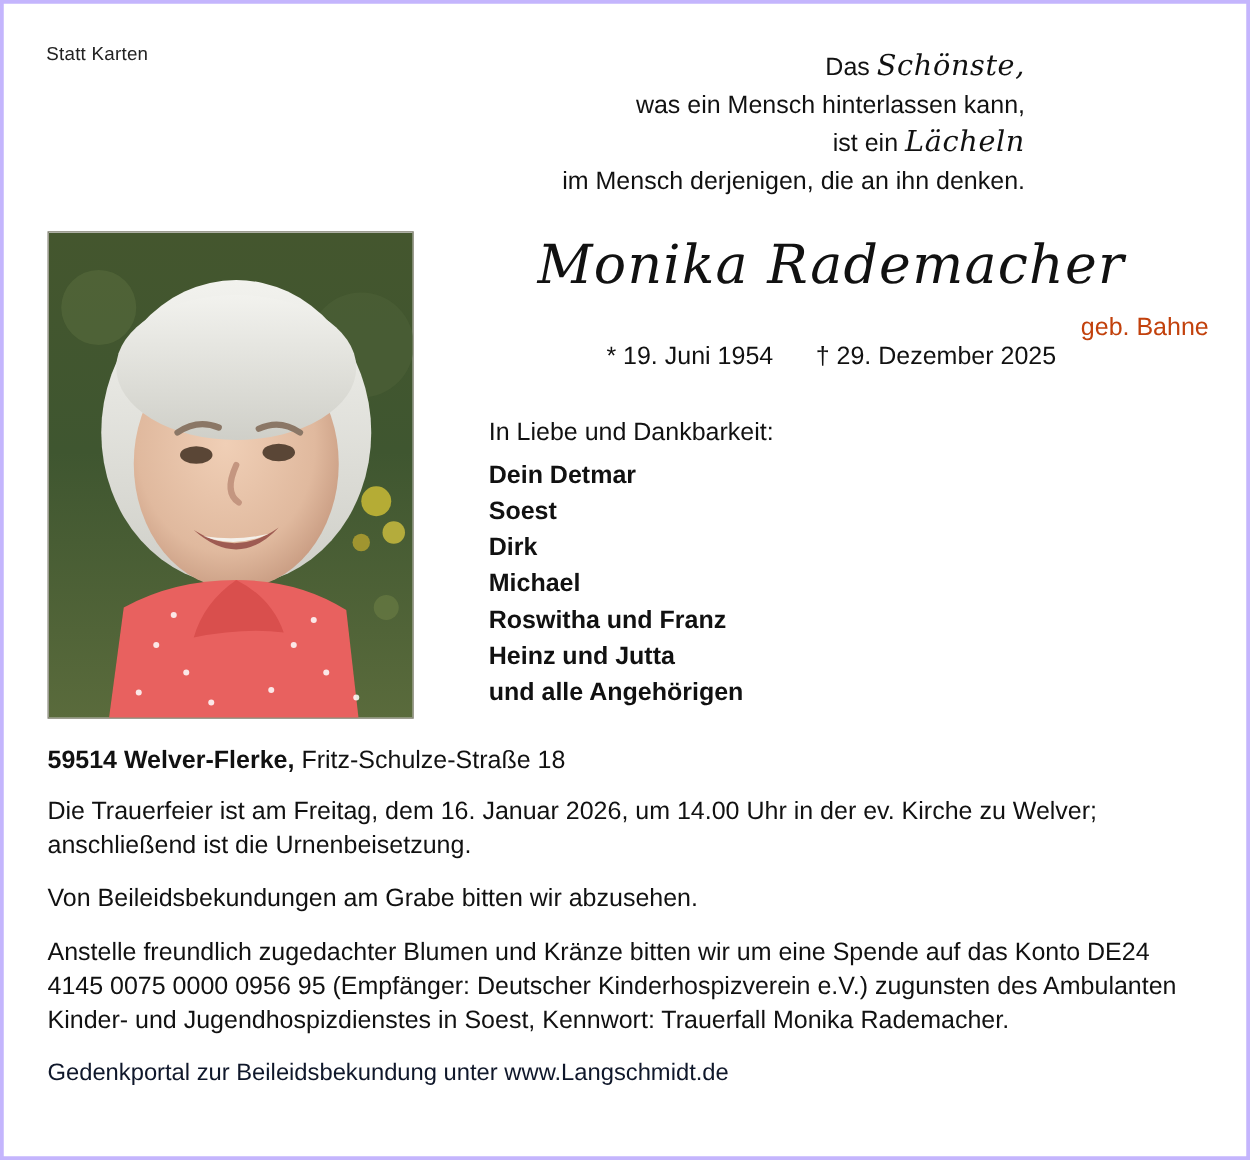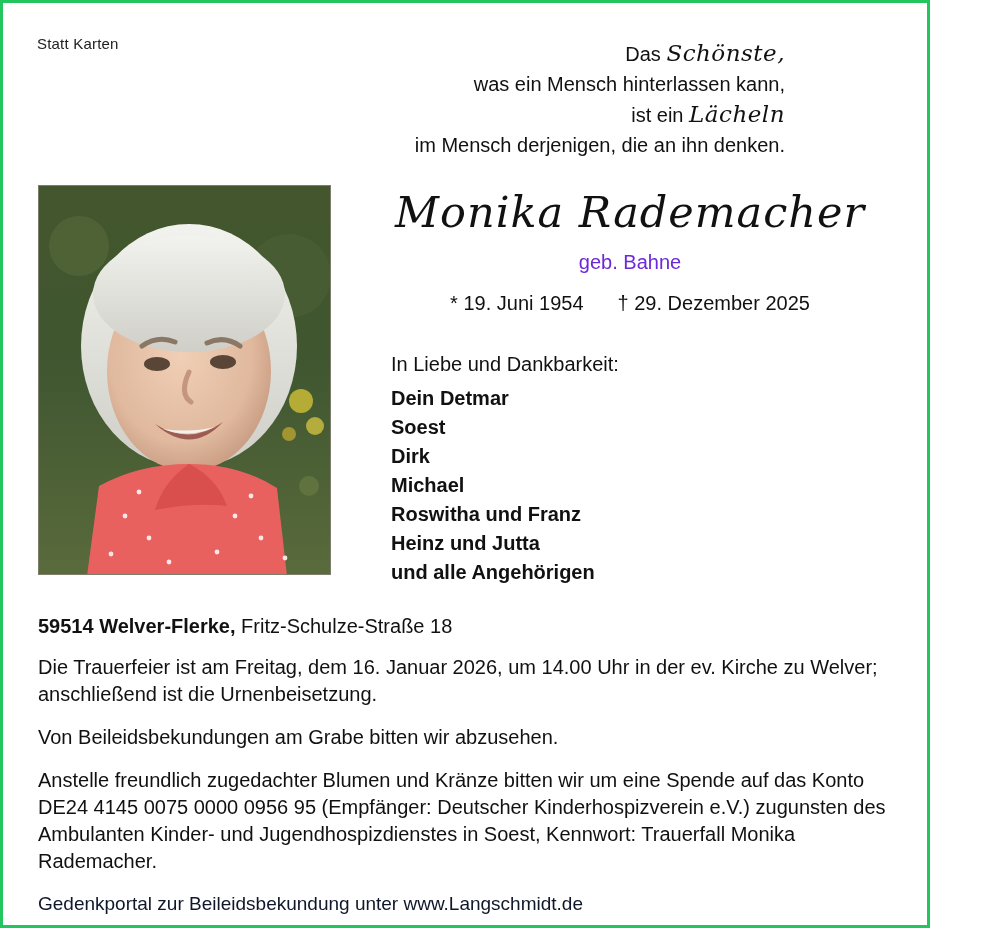--- a/index.html
+++ b/index.html
@@ -9,23 +9,23 @@
   }
   body {
     width: 1000px;
     height: 928px;
     font-family: "Liberation Sans", sans-serif;
     color: #1a1a1a;
   }
   .obituary {
     position: relative;
     box-sizing: border-box;
-    width: 930px;
+    width: 1000px;
     height: 928px;
-    border: 3px solid #22c55e;
+    border: 3px solid #c4b5fd;
     background: #ffffff;
     padding: 24px 30px 10px 30px;
   }
   .statt-karten {
     position: absolute;
     left: 34px;
     top: 32px;
     font-size: 15px;
     color: #222;
     letter-spacing: 0.2px;
@@ -71,29 +71,28 @@
   .name {
     font-family: "DejaVu Serif", serif;
     font-style: italic;
     font-size: 43px;
     text-align: center;
     letter-spacing: 1px;
     color: #111;
     white-space: nowrap;
   }
   .geb {
-    text-align: center;
+    text-align: right;
     font-size: 20px;
     margin-top: 14px;
-    color: #6d28d9;
+    color: #c2410c;
   }
   .dates {
     text-align: center;
     font-size: 20px;
-    margin-top: 18px;
     color: #111;
   }
   .dates .sep {
     display: inline-block;
     width: 34px;
   }
   .in-liebe {
     font-size: 20px;
     margin-top: 38px;
     margin-left: 28px;

